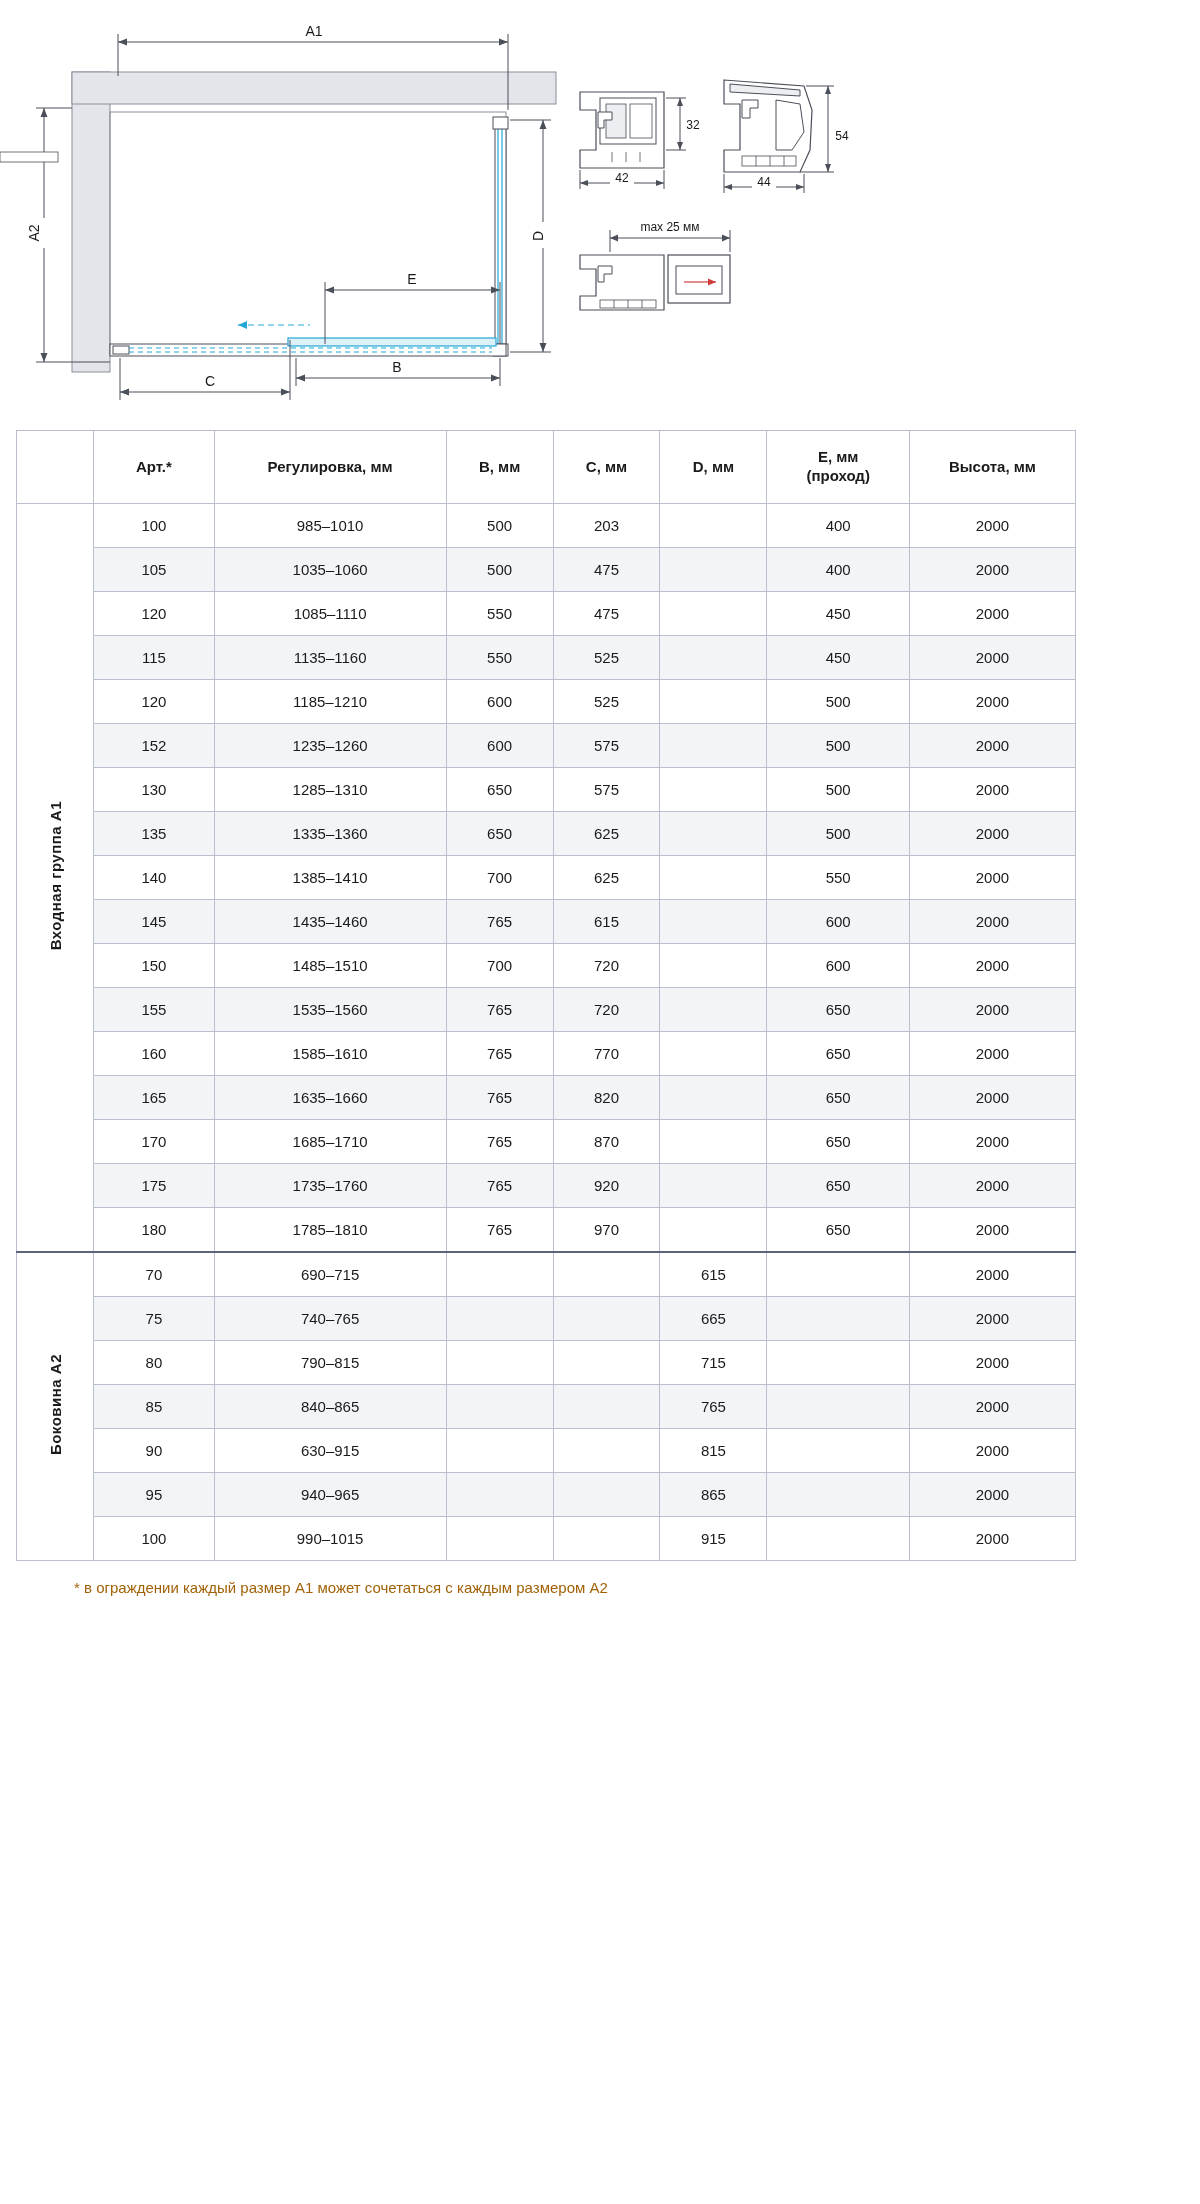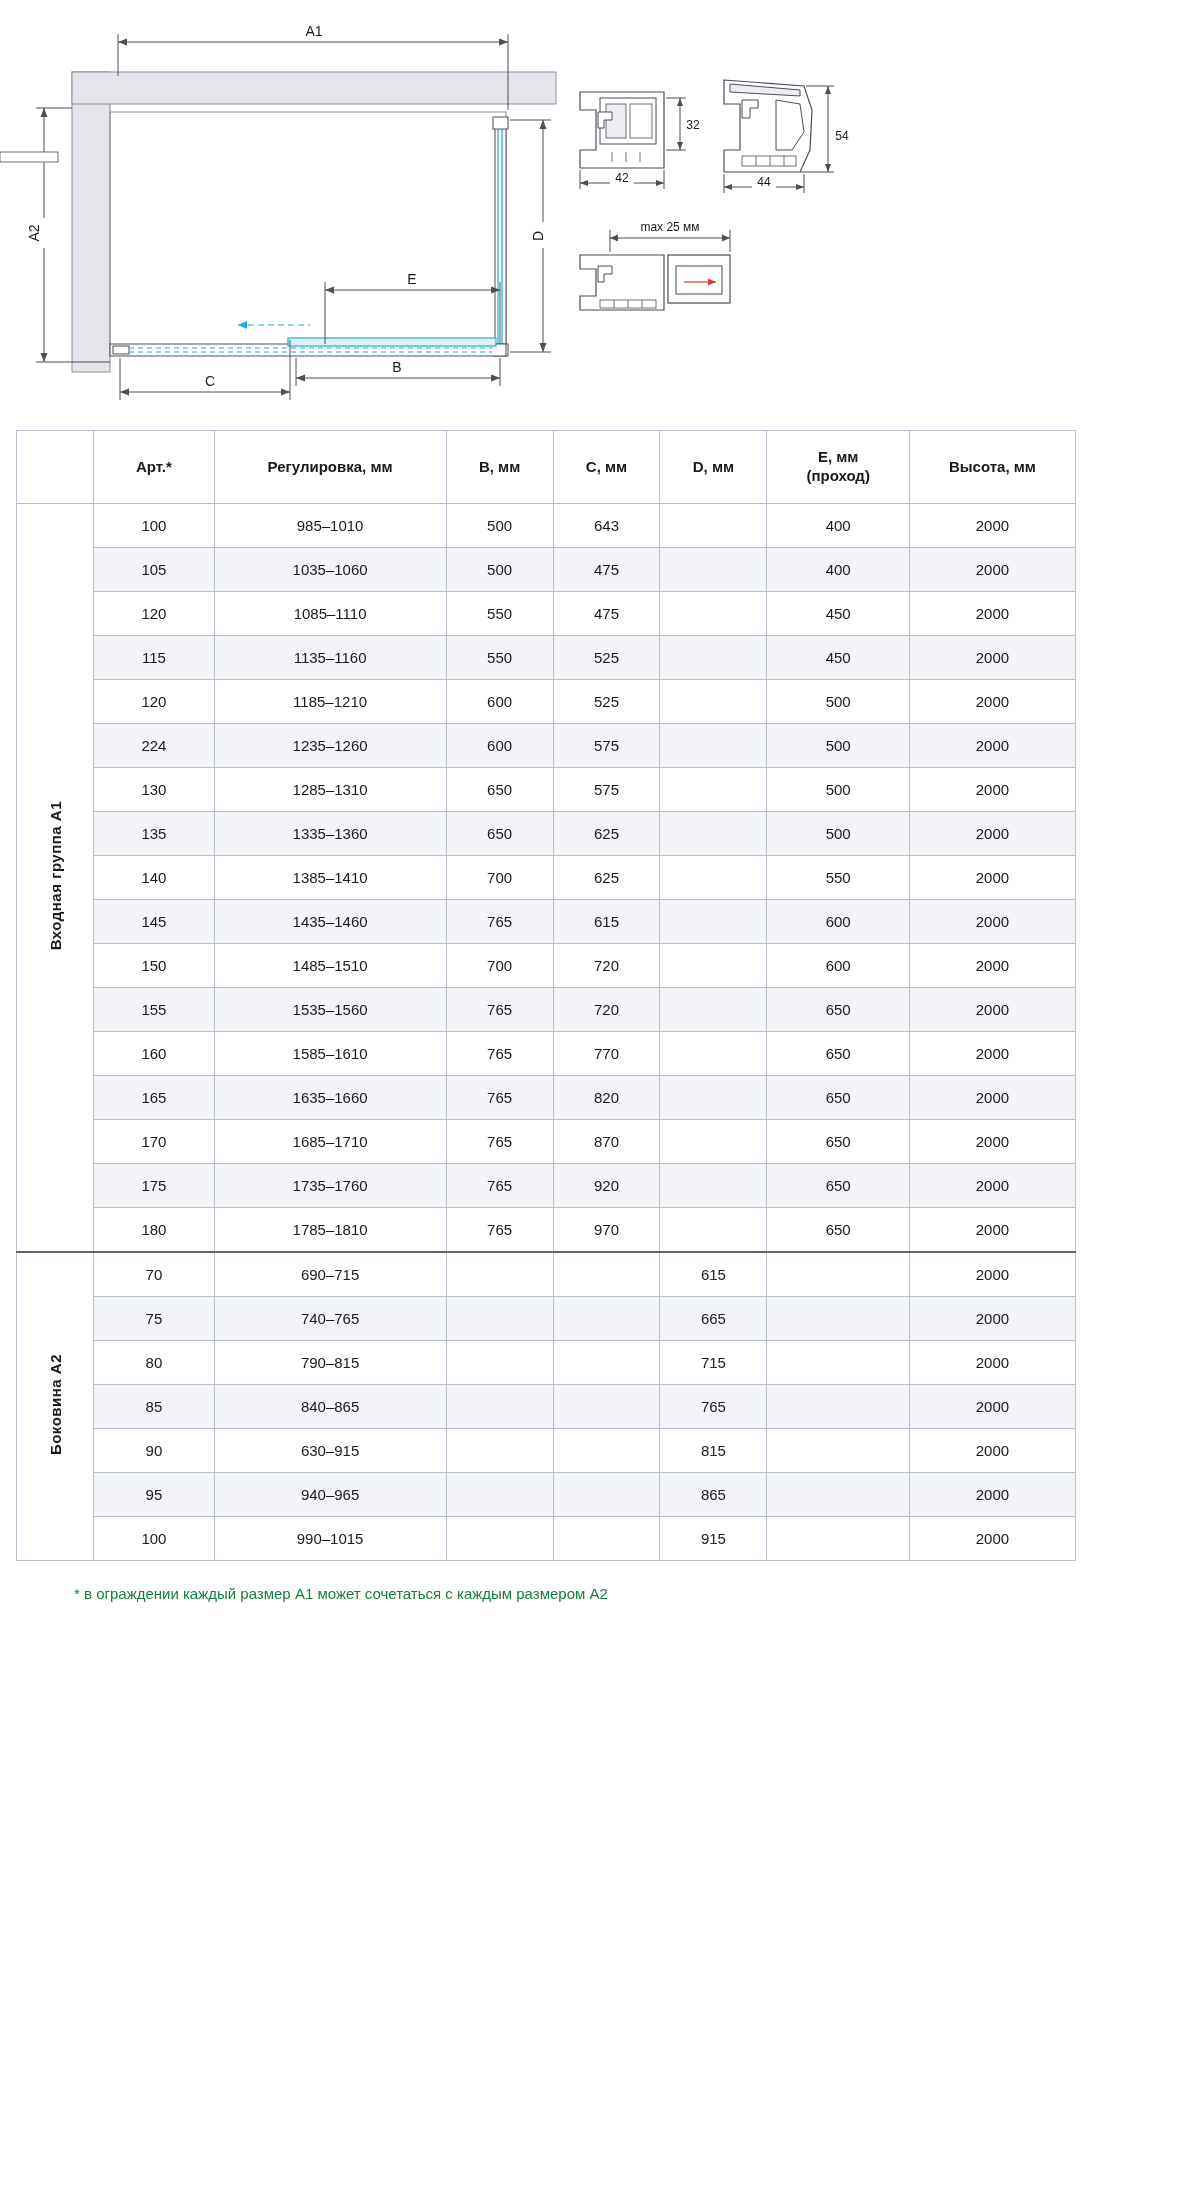--- a/index.html
+++ b/index.html
@@ -87,23 +87,23 @@
     white-space: nowrap;
     display: inline-block;
   }
   tr.group-divider td {
     border-top: 2px solid #5b6478;
     text-align: center;
   }
 
   .footnote {
     width: 1060px;
-    margin: 24px auto 0 auto;
+    margin: 18px auto 0 auto;
     font-size: 15px;
-    color: #15803d;
+    color: #a16207;
     padding-left: 4px;
     box-sizing: border-box;
   }
 
   
   text {
     font-family: "Liberation Sans", sans-serif;
     fill: #1a1a1a;
   }
   .dim-label { font-size: 14px; }
@@ -313,21 +313,21 @@
           </th>
           <th>Высота, мм</th>
         </tr>
       </thead>
       <tbody id="table-body">
           <tr>
             <td class="group-cell" rowspan="17"><span class="vert">Входная группа  A1</span></td>
             <td>100</td>
             <td>985–1010</td>
             <td>500</td>
-            <td>643</td>
+            <td>203</td>
             <td></td>
             <td>400</td>
             <td>2000</td>
           </tr>
           <tr class="alt">
             <td>105</td>
             <td>1035–1060</td>
             <td>500</td>
             <td>475</td>
             <td></td>
@@ -355,21 +355,21 @@
           <tr>
             <td>120</td>
             <td>1185–1210</td>
             <td>600</td>
             <td>525</td>
             <td></td>
             <td>500</td>
             <td>2000</td>
           </tr>
           <tr class="alt">
-            <td>224</td>
+            <td>152</td>
             <td>1235–1260</td>
             <td>600</td>
             <td>575</td>
             <td></td>
             <td>500</td>
             <td>2000</td>
           </tr>
           <tr>
             <td>130</td>
             <td>1285–1310</td>

